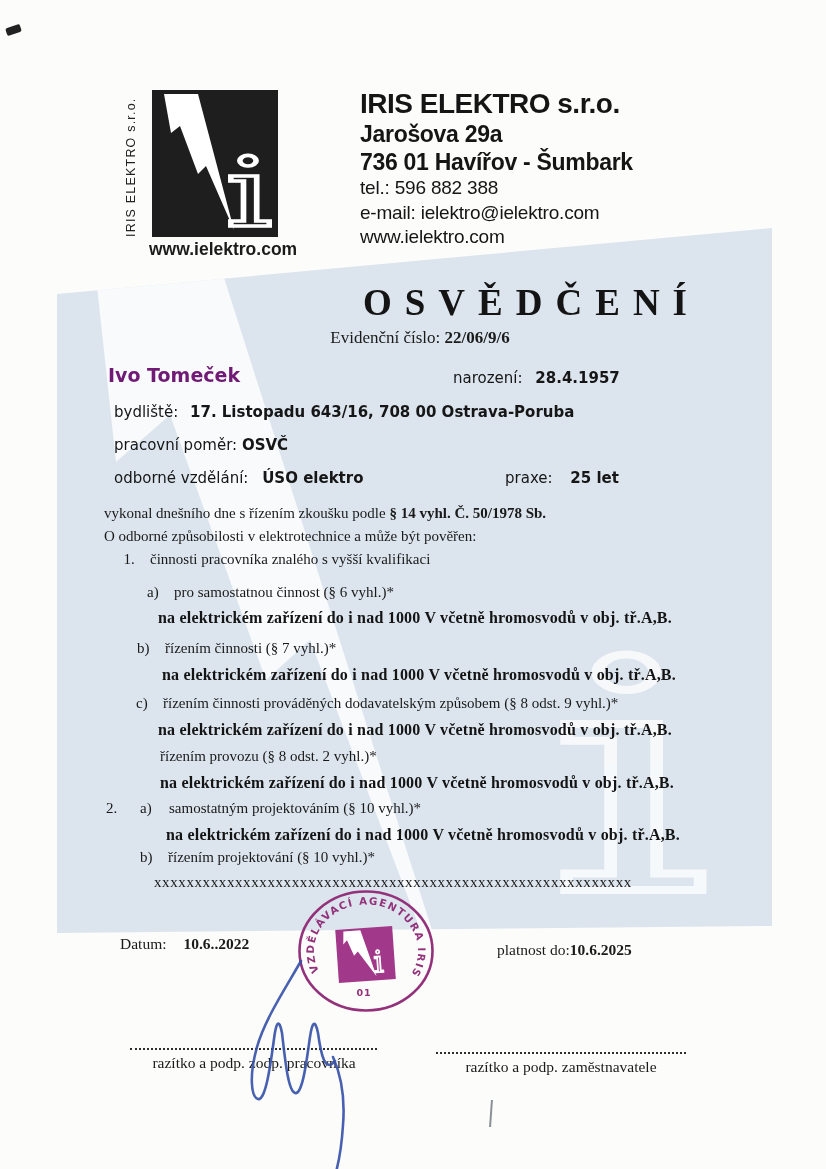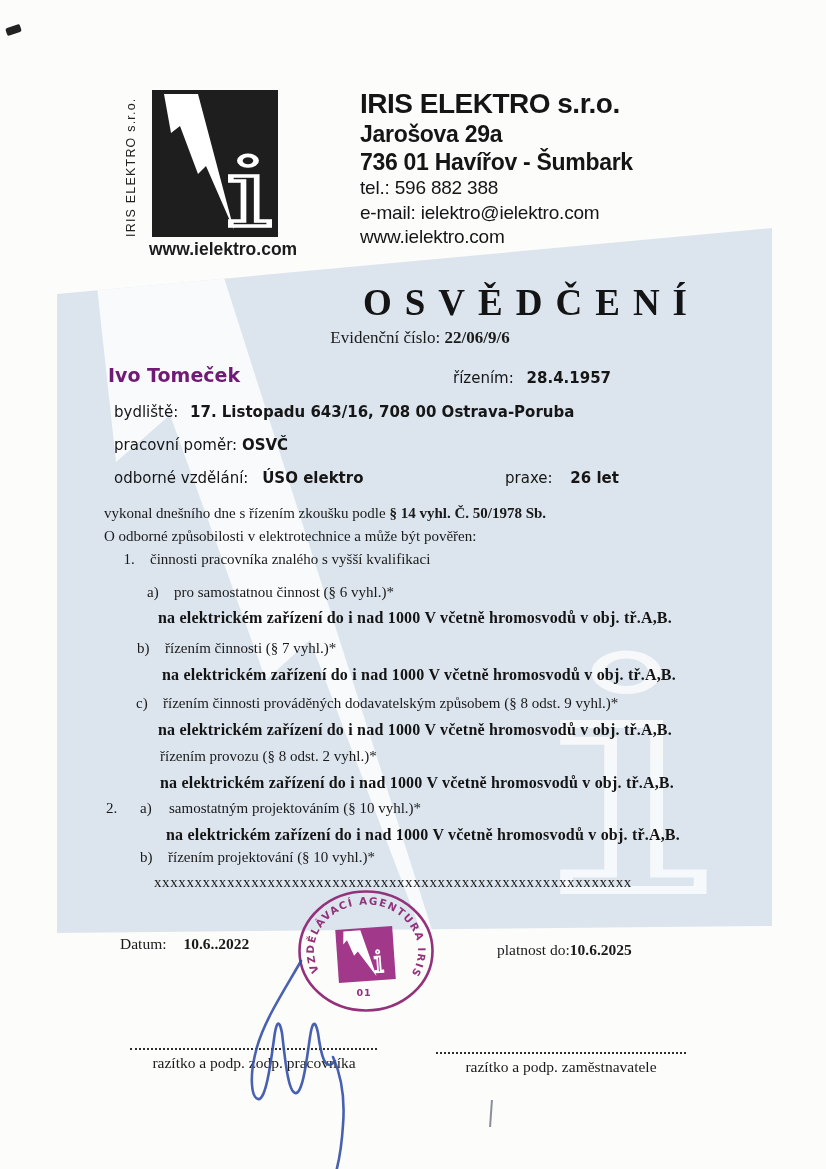--- a/index.html
+++ b/index.html
@@ -105,38 +105,38 @@
   </div>
 
   <div class="title">OSVĚDČENÍ</div>
   <div class="evidence">
     <span>Evidenční číslo:</span>
     <b>22/06/9/6</b>
   </div>
 
   <div class="pname">Ivo Tomeček</div>
   <div class="sansrow" style="left:453px;top:369px;">
-    <span class="lbl">řízením:</span>
+    <span class="lbl">narození:</span>
     <span class="val" style="margin-left:8px;">28.4.1957</span>
   </div>
   <div class="sansrow" style="left:114px;top:403px;">
     <span class="lbl">bydliště:</span>
     <span class="val" style="margin-left:7px;">17. Listopadu 643/16, 708 00 Ostrava-Poruba</span>
   </div>
   <div class="sansrow" style="left:114px;top:436px;">
     <span class="lbl">pracovní poměr:</span>
     <span class="val" style="">OSVČ</span>
   </div>
   <div class="sansrow" style="left:114px;top:469px;">
     <span class="lbl">odborné vzdělání:</span>
     <span class="val" style="margin-left:9px;">ÚSO elektro</span>
   </div>
   <div class="sansrow" style="left:505px;top:469px;">
     <span class="lbl">praxe:</span>
-    <span class="val" style="margin-left:13px;">26 let</span>
+    <span class="val" style="margin-left:13px;">25 let</span>
   </div>
 
   <div class="stmt">
     <div><span>vykonal dnešního dne s řízením zkoušku podle </span><b>§ 14 vyhl. Č. 50/1978 Sb.</b></div>
     <div>O odborné způsobilosti v elektrotechnice a může být pověřen:</div>
   </div>
 
   <div class="lrow" style="left:108px;top:551px;text-align:center;">
     <span class="num" style="width:42px;">1.</span><span>činnosti pracovníka znalého s vyšší kvalifikaci</span>
   </div>

